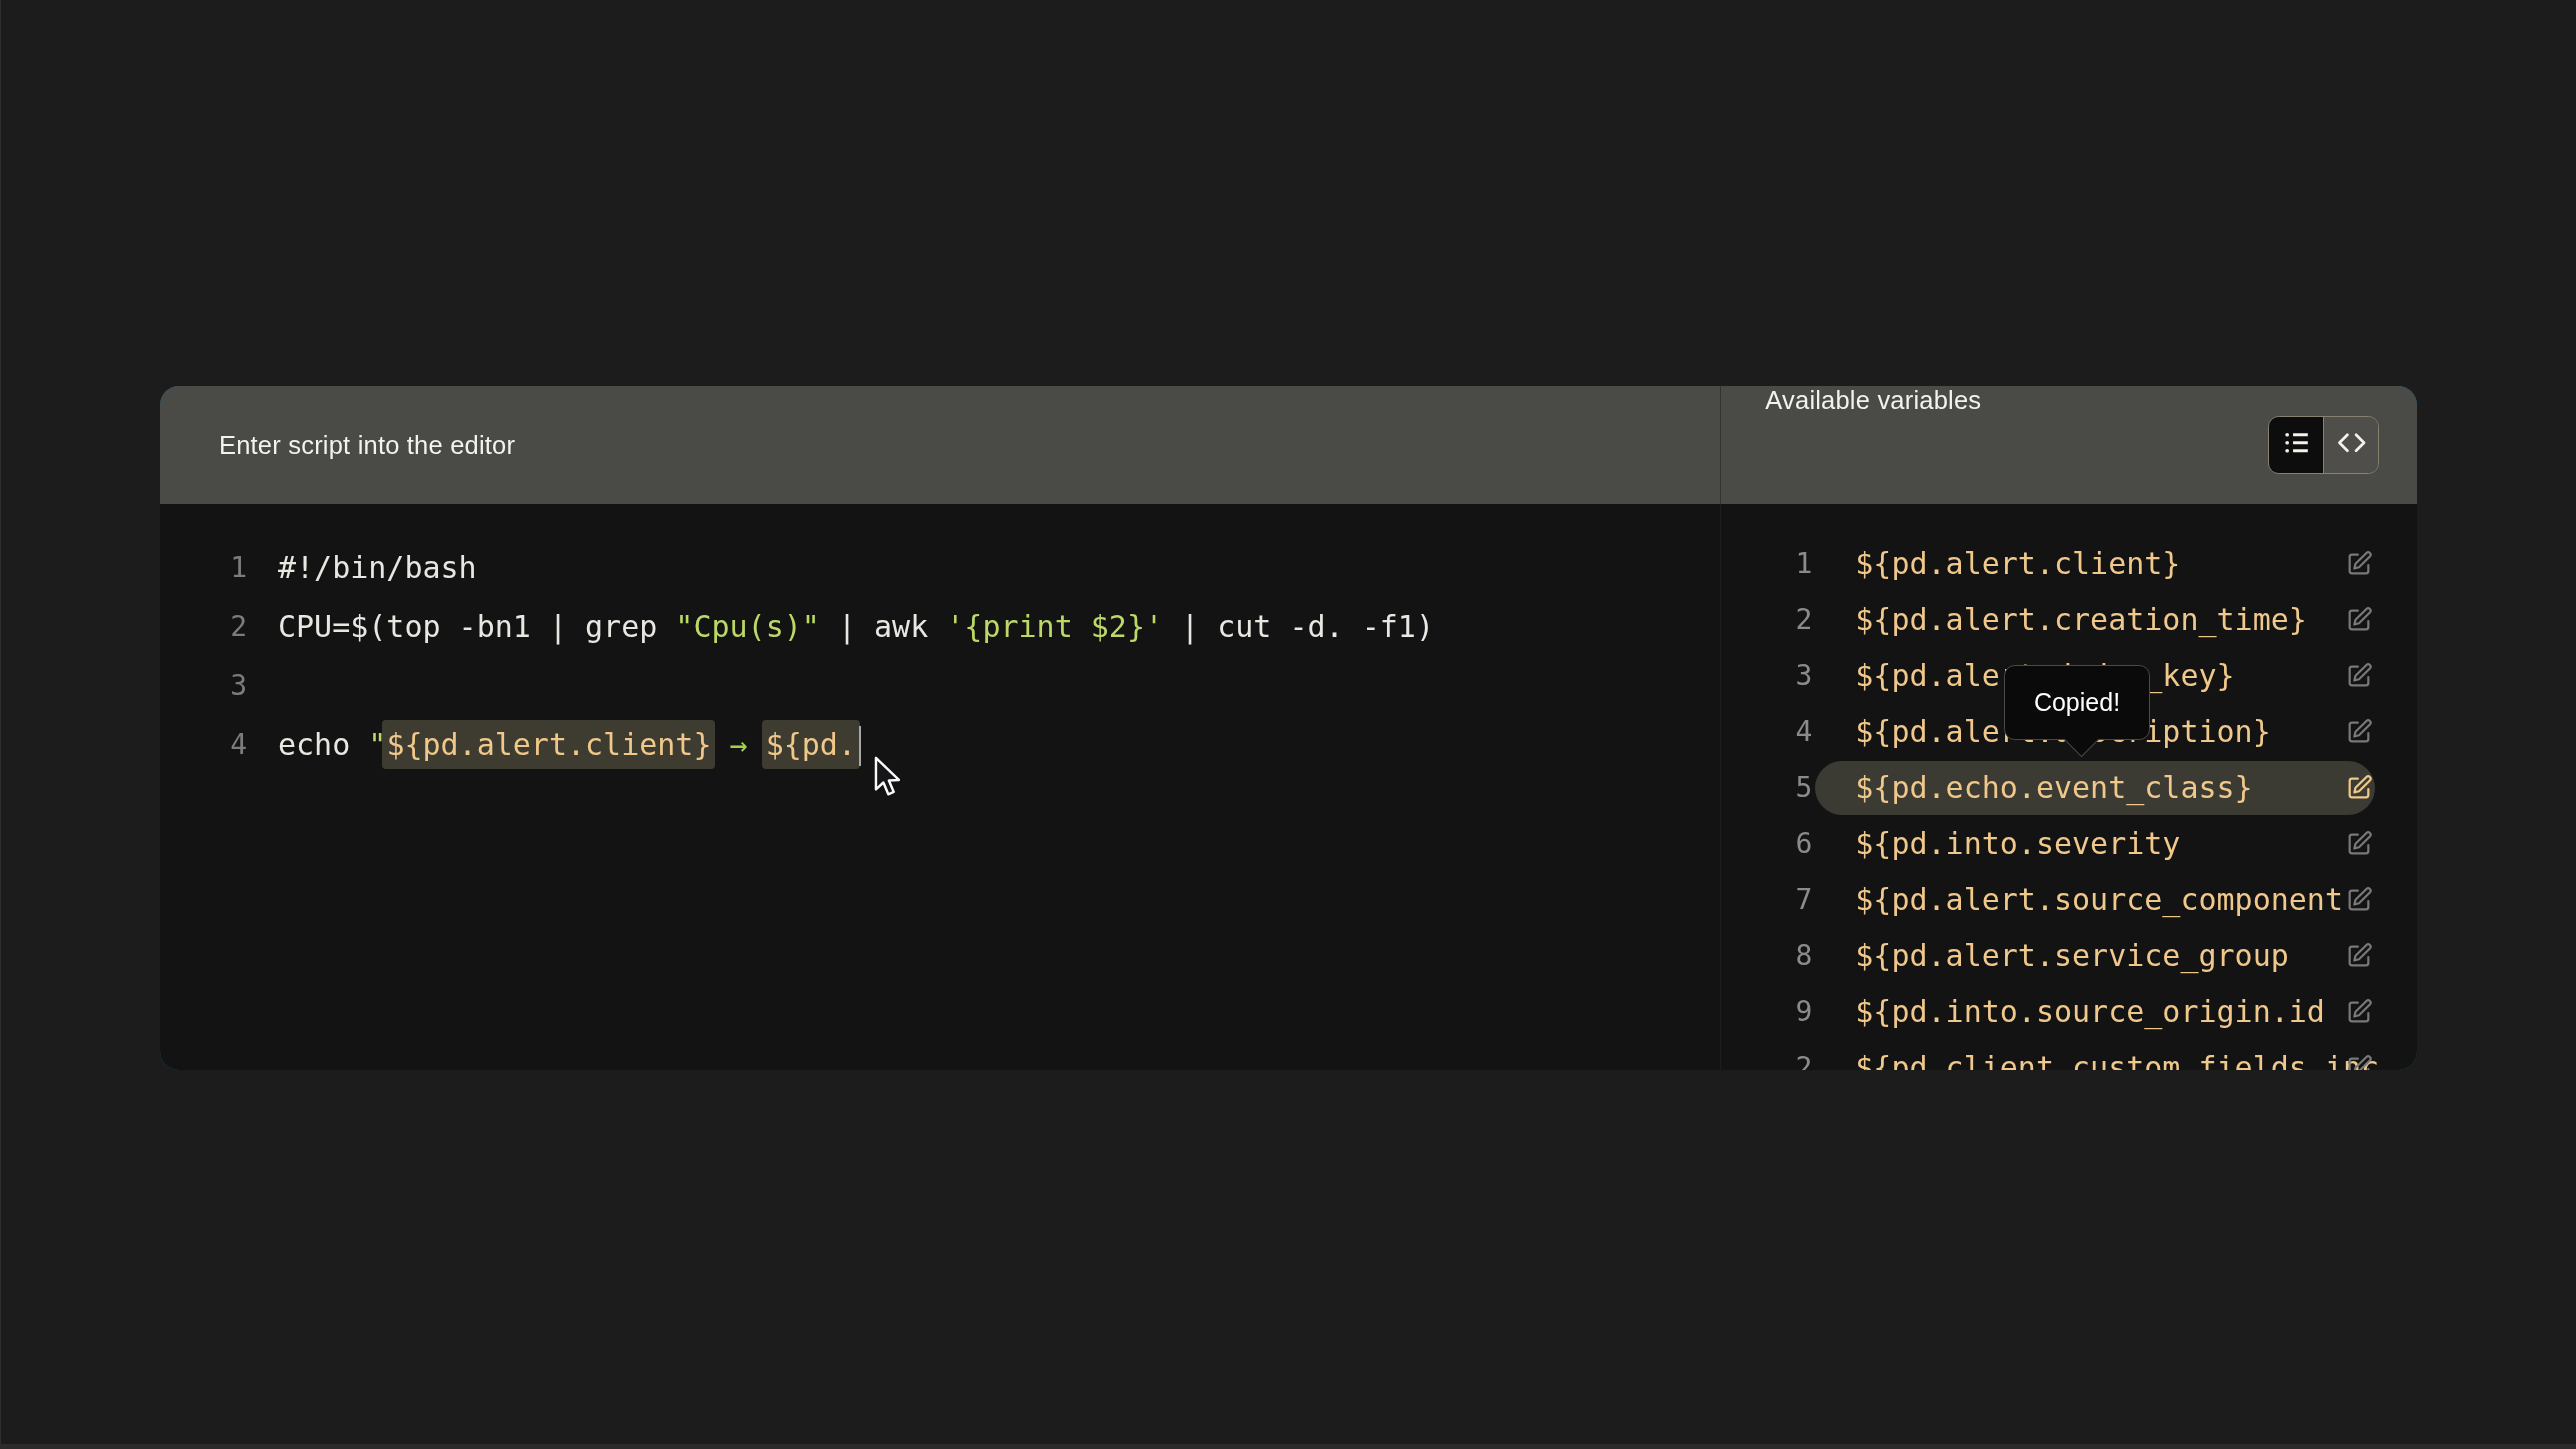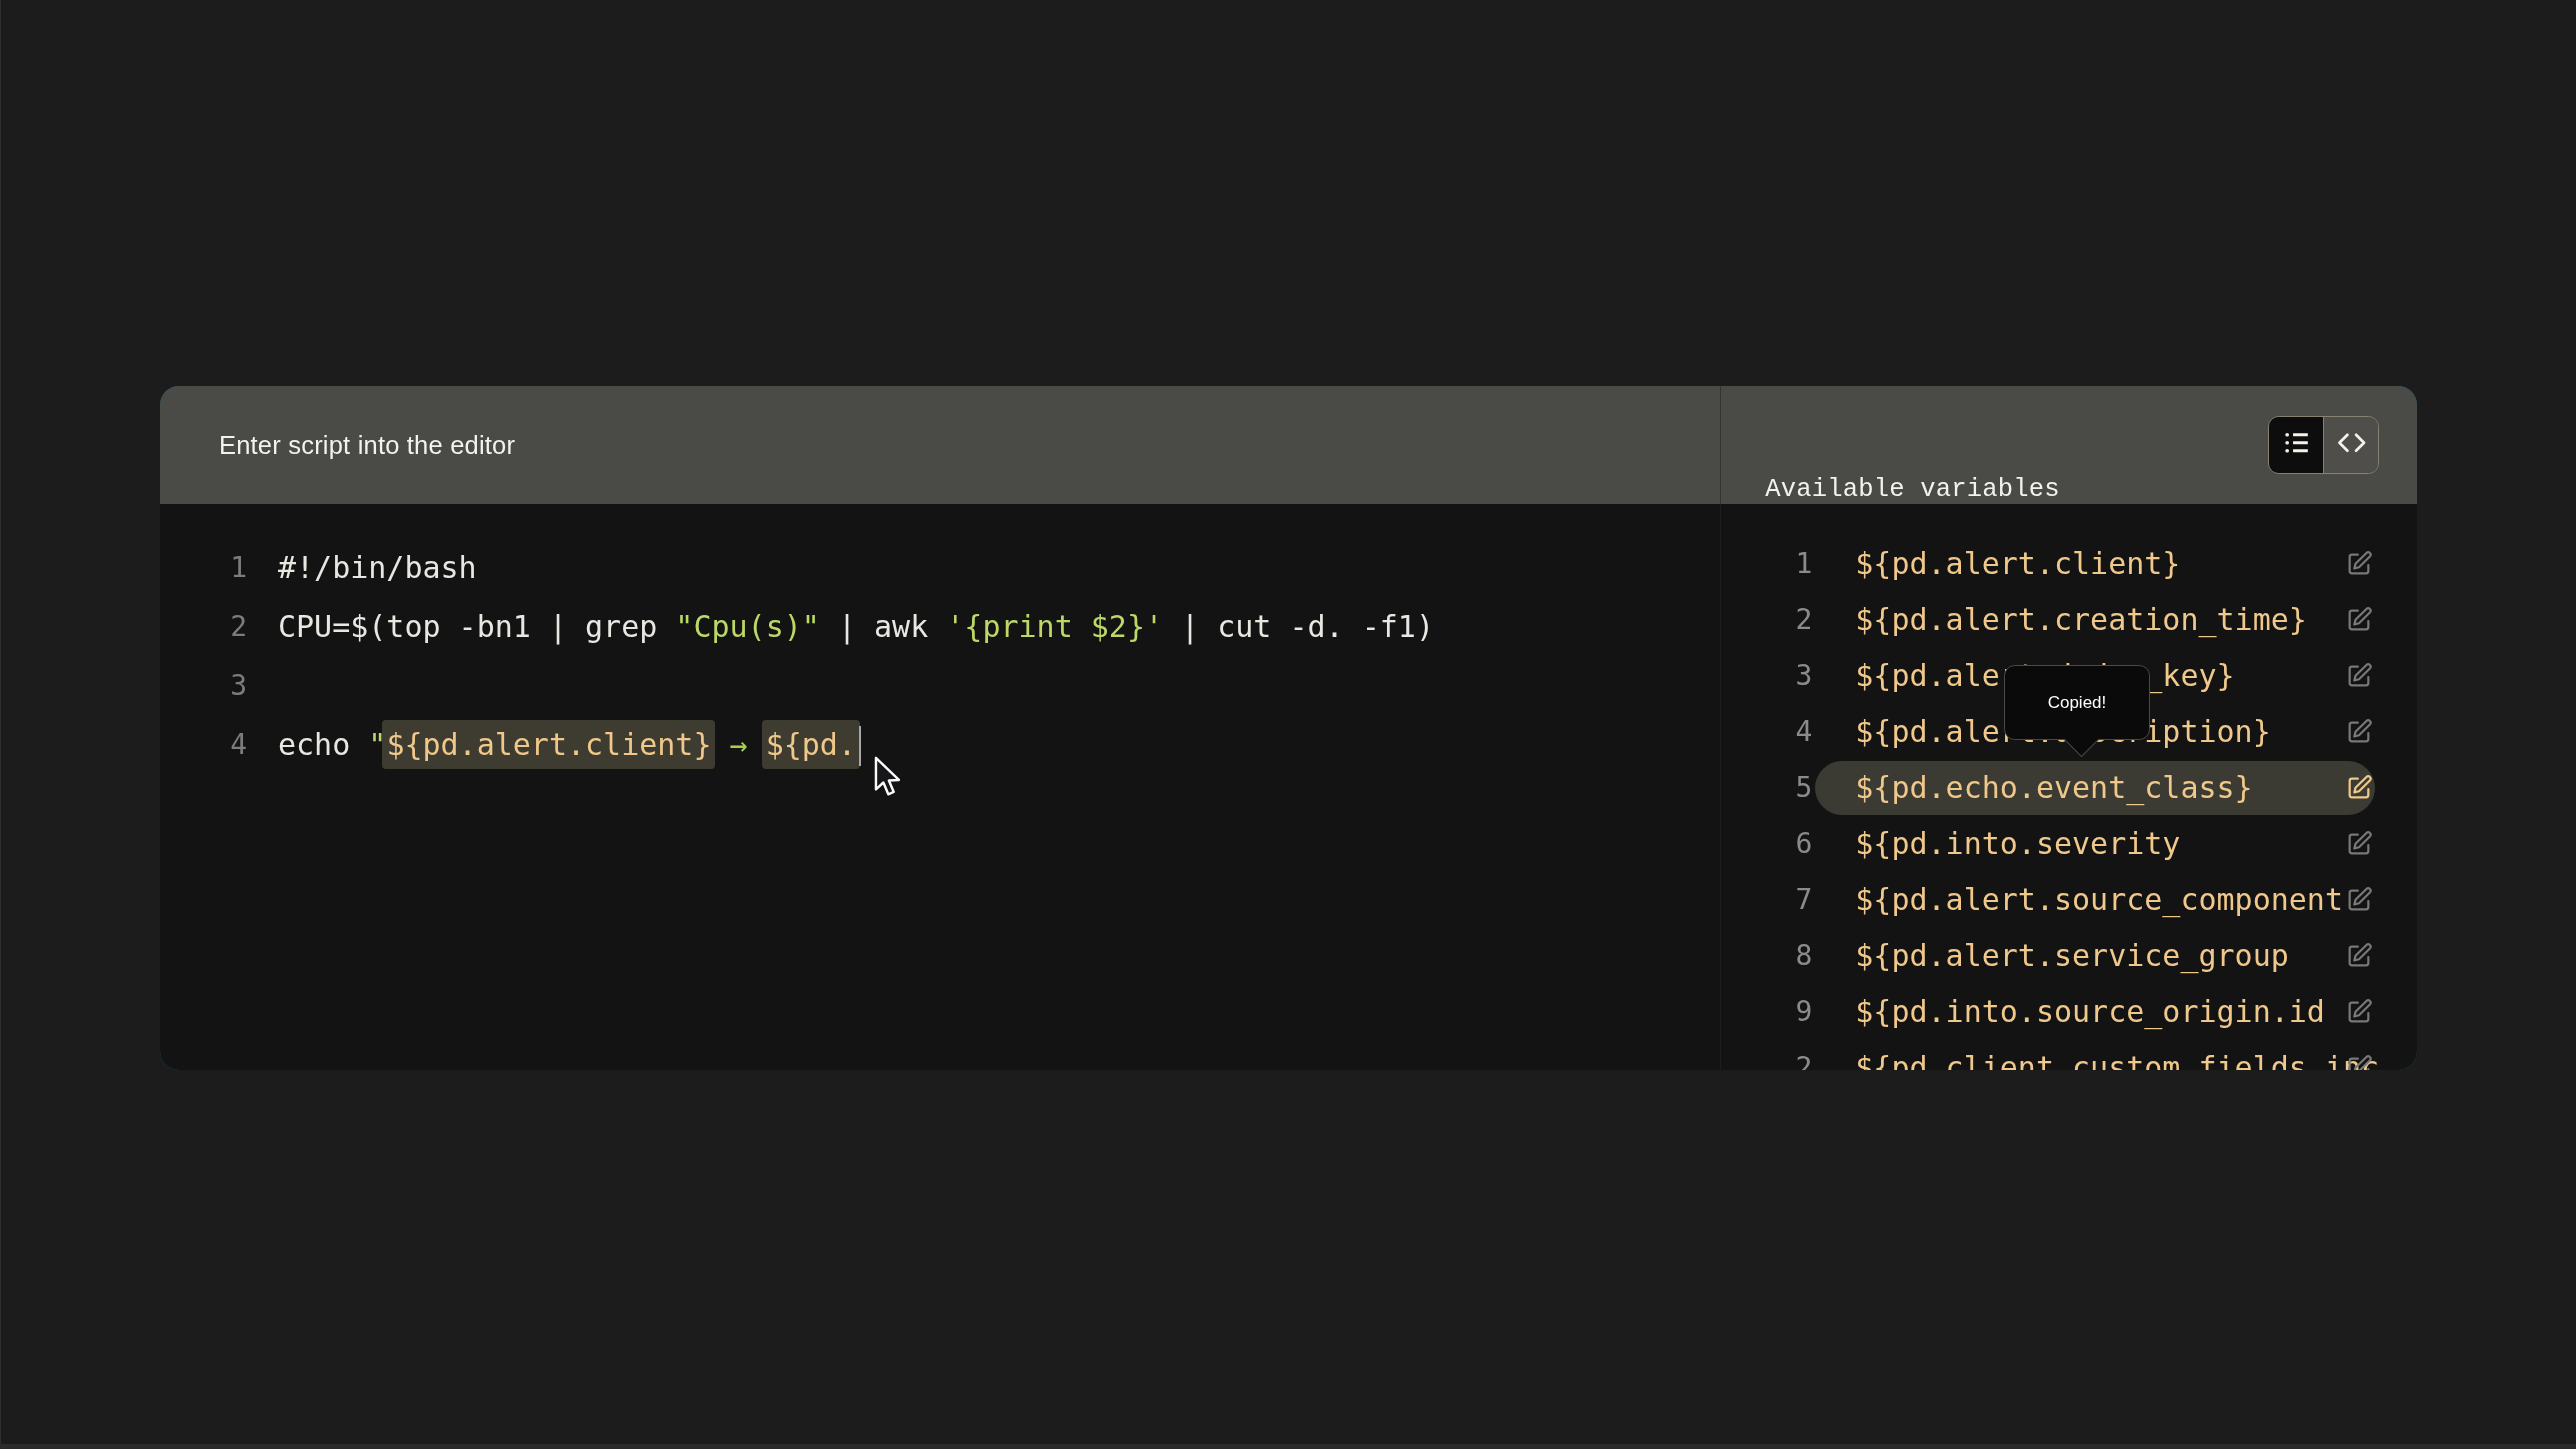--- a/index.html
+++ b/index.html
@@ -11,21 +11,21 @@
   .bottom-strip{position:absolute;left:0;right:0;bottom:0;height:4.7px;background:#2b2b2b;}
 
   .card{
     position:absolute;left:160px;top:386px;width:2257px;height:684px;
     border-radius:19px;overflow:hidden;background:#0369a1;
     display:grid;grid-template-columns:1560px 1.3px 696px;grid-template-rows:118px 566px;
   }
   .hdr{background:#4a4a47;}
   .hdr-left{display:flex;align-items:center;padding-left:59px;}
   .hdr-div{background:#35352f;}
-  .hdr-right{display:flex;align-items:flex-end;padding-left:44px;position:relative;font-family:Liberation Mono, monospace;}
+  .hdr-right{display:flex;align-items:flex-start;padding-left:44px;position:relative;}
   .panel-title{font-size:25.5px;color:#f3f2ef;letter-spacing:0.2px;}
 
   .toggle{
     position:absolute;right:38px;top:29.5px;width:111px;height:58px;box-sizing:border-box;
     border:1.3px solid #87816f;border-radius:10.7px;display:flex;overflow:hidden;
   }
   .seg{flex:1;display:flex;align-items:center;justify-content:center;background:#4f4e4b;border:none;padding:0;cursor:pointer;}
   .seg.active{background:#0d0d0d;}
   .seg + .seg{border-left:1.3px solid #87816f;}
   .seg svg{width:29.5px;height:29.5px;color:#f5f2ea;}
@@ -57,21 +57,21 @@
   .v-icon svg{width:28px;height:28px;display:block;}
   .var-row.active .v-icon{color:#eec98c;}
 
   .caret{position:absolute;left:859px;top:726px;width:2px;height:40px;background:#a7a7a7;z-index:4;}
   .mouse-cursor{position:absolute;left:867px;top:755px;z-index:6;}
 
   .tooltip{
     position:absolute;left:2004px;top:665px;width:146px;height:75px;box-sizing:border-box;
     background:#0a0a0a;border:1.3px solid #4a4a48;border-radius:10.7px;
     display:flex;align-items:center;justify-content:center;
-    color:#ffffff;font-size:17px;z-index:5;
+    color:#ffffff;font-size:25px;z-index:5;
   }
   .tooltip-caret{
     position:absolute;left:50%;bottom:-12.7px;width:24px;height:24px;margin-left:-8px;
     background:#0a0a0a;border-right:1.3px solid #4a4a48;border-bottom:1.3px solid #4a4a48;
     transform:rotate(45deg);
   }
 </style>
 </head>
 <body>
 

